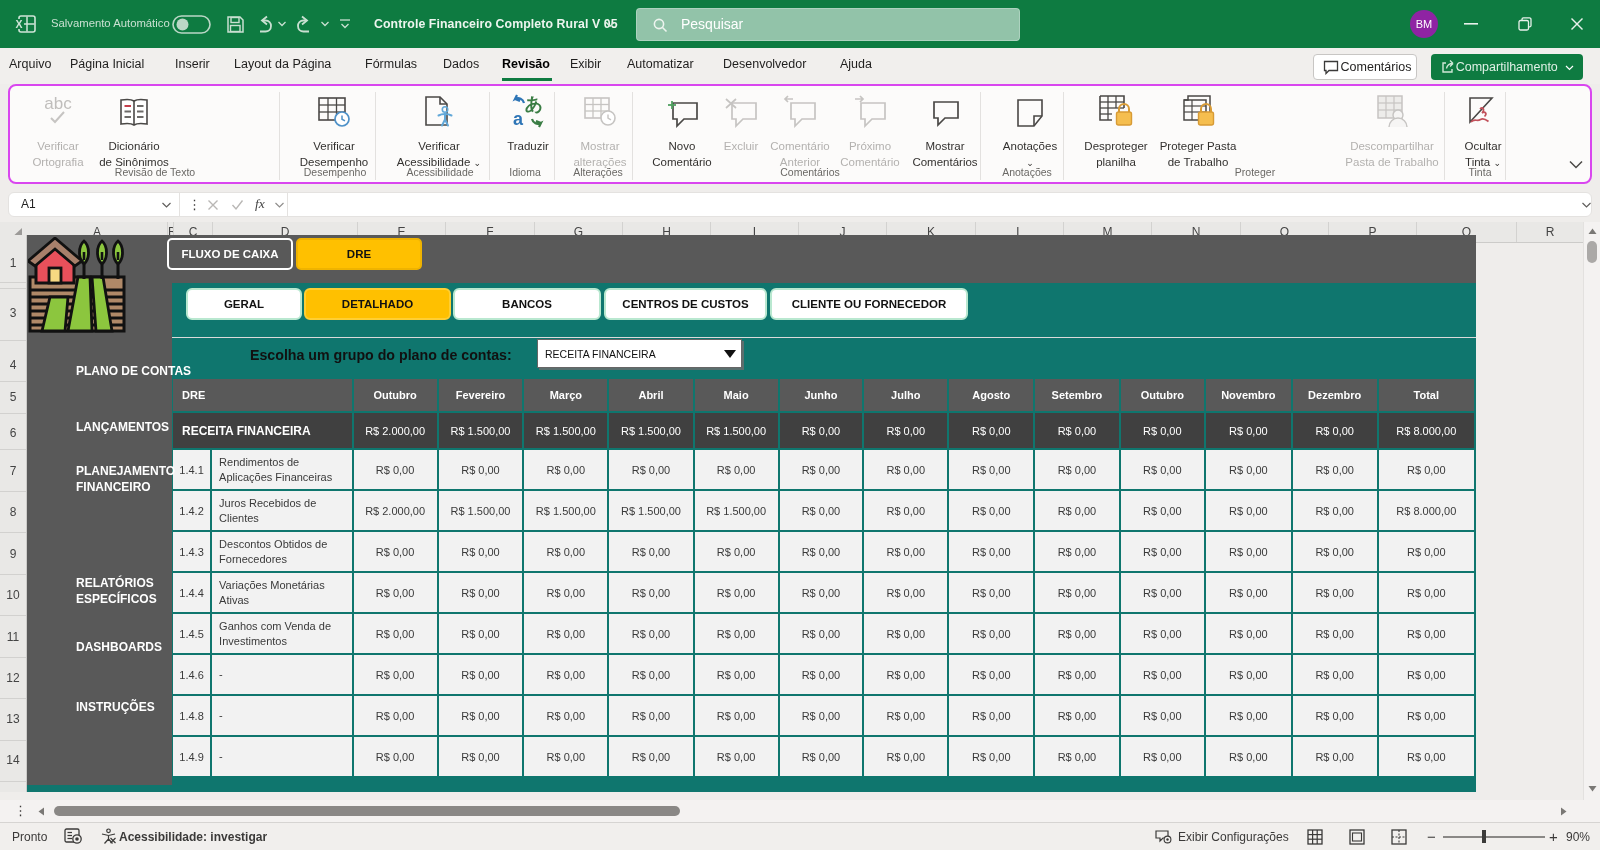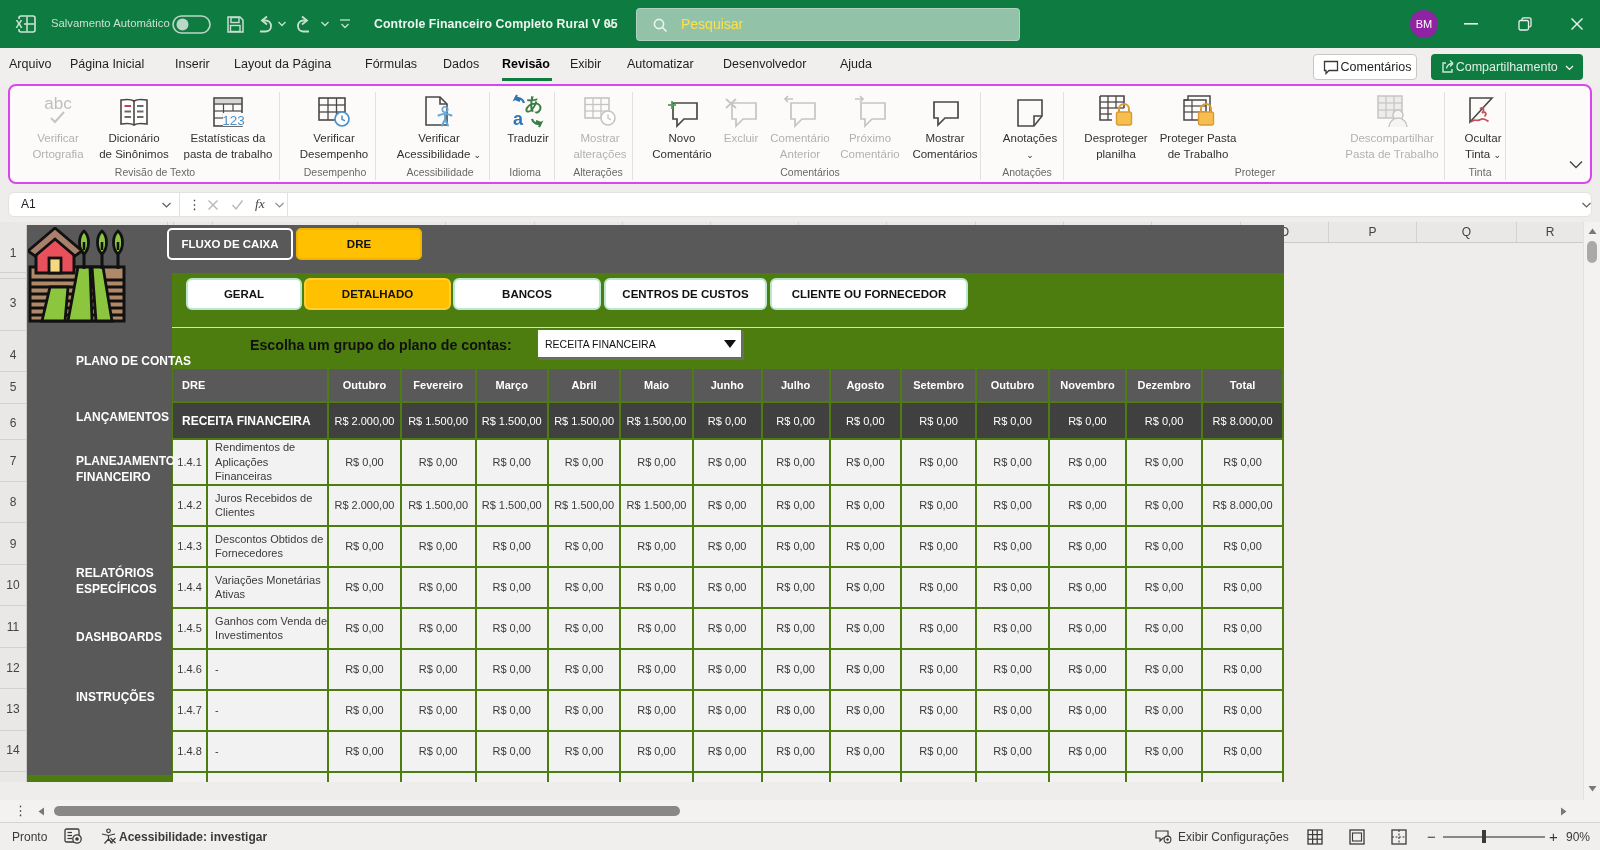--- a/index.html
+++ b/index.html
@@ -17,32 +17,32 @@
   
   #menurow { left:0; top:48px; width:1600px; height:36px; background:#F1EFED; }
   .menu-item { position:absolute; top:0; height:33px; line-height:33px; font-size:12.5px; color:#1F1E1D; }
   #btn-coment { left:1313px; top:6px; width:104px; height:26px; background:#fff; border:1px solid #C8C6C4; border-radius:4px; font-size:12.5px; color:#252423; text-align:center; line-height:24px; }
   #btn-compart { left:1431px; top:6px; width:152px; height:26px; background:#0E7B41; border-radius:4px; font-size:12.5px; color:#fff; text-align:center; line-height:26px; }
 
   
   #ribbon { left:8px; top:84px; width:1584px; height:100px; background:#FCFBFA; border:2px solid #d946ef; border-radius:8px; }
   .rb { position:absolute; top:4px; text-align:center; }
   .rb .ric { height:38px; display:flex; align-items:flex-end; justify-content:center; }
-  .rb .rtx { font-size:11.5px; color:#33312F; line-height:15.5px; margin-top:3px; }
+  .rb .rtx { font-size:11.5px; color:#33312F; line-height:15.5px; margin-top:11px; }
   .rb.dis .rtx { color:#B3B1AF; }
   .rgl { position:absolute; top:80px; font-size:10.5px; color:#6A6865; text-align:center; }
   .rsep { position:absolute; top:6px; width:1px; height:88px; background:#E3E1DF; }
 
   
   #fbar { left:8px; top:192px; width:1584px; height:25px; background:#fff; border:1px solid #E4E2E0; border-radius:6px; }
 
   
   #colheads { left:0; top:222px; width:1600px; height:21px; background:#E9E8E6; border-bottom:1px solid #CCCBC9;}
   .ch { position:absolute; top:0; height:20px; line-height:20px; text-align:center; font-size:12px; color:#444; border-right:1px solid #D3D2D0; }
-  #sheet { left:0; top:225px; width:1284px; height:557px; background:#4d7c0f; overflow:hidden; }
+  #sheet { left:0; top:235px; width:1476px; height:557px; background:#0f766e; overflow:hidden; }
   #gutter { left:0; top:0; width:27px; height:557px; background:#E9E8E6; border-right:1px solid #CCCBC9; }
   .rn { position:absolute; left:0; width:26px; text-align:center; font-size:12px; color:#444; }
   #band { left:27px; top:0; width:1556px; height:48px; background:#595959; }
   #sidebar { left:27px; top:0; width:145px; height:550px; background:#595959; }
   .side-item { position:absolute; left:36px; color:#fff; font-weight:bold; font-size:12px; line-height:16px;padding-left:40px; }
   #side-active { position:absolute; left:2px; width:142px; background:#FFC000; color:#111; font-weight:bold; font-size:12px; }
 
   .btn-top { position:absolute; height:32px; border-radius:5px; font-weight:bold; font-size:11.5px; text-align:center; }
   .tab { position:absolute; top:53px; height:32px; background:#fff; border:2px solid #B9E8D0; border-radius:6px; font-weight:bold; font-size:11.5px; color:#111; text-align:center; line-height:28px; }
 
@@ -101,21 +101,21 @@
   </svg>
   <div class="abs" id="title-main" style="left:374px;top:17px">Controle Financeiro Completo Rural V 05</div>
   <svg class="abs" style="left:604px;top:21px" width="12" height="7" viewBox="0 0 12 7">
       <path d="M2 1.2 L6 5.2 L10 1.2" fill="none" stroke="#DCEBE1" stroke-width="1.4"></path>
     </svg>
   <div class="abs" id="searchbox">
     <svg class="abs" style="left:16px;top:9px" width="15" height="15" viewBox="0 0 15 15">
       <circle cx="6" cy="6" r="4.6" fill="none" stroke="#EDF4EF" stroke-width="1.6"></circle>
       <line x1="9.5" y1="9.5" x2="13.5" y2="13.5" stroke="#EDF4EF" stroke-width="1.6"></line>
     </svg>
-    <div class="abs" style="left:44px;top:7px;font-size:14px;color:#fde047">Pesquisar</div>
+    <div class="abs" style="left:44px;top:7px;font-size:14px;color:#ffffff">Pesquisar</div>
   </div>
   <div class="abs" id="avatar">BM</div>
   <svg class="abs" style="left:1464px;top:23px" width="14" height="2">
       <rect width="14" height="1.6" fill="#E8F1EB"></rect>
     </svg>
   <svg class="abs" style="left:1518px;top:17px" width="14" height="14" viewBox="0 0 14 14">
     <rect x="1" y="3.5" width="9.5" height="9.5" rx="1.5" fill="none" stroke="#E8F1EB" stroke-width="1.3"></rect>
     <path d="M4 3.2 V2.2 a1.4 1.4 0 0 1 1.4 -1.4 h6 a1.6 1.6 0 0 1 1.6 1.6 v6 a1.4 1.4 0 0 1 -1.4 1.4 h-1" fill="none" stroke="#E8F1EB" stroke-width="1.3"></path>
   </svg>
   <svg class="abs" style="left:1570px;top:17px" width="14" height="14" viewBox="0 0 14 14">
@@ -170,36 +170,20 @@
       <path d="M16 3 V27" stroke="#4A4846" stroke-width="1.6"></path>
       <line x1="6.5" y1="8" x2="13" y2="8" stroke="#C43E4B" stroke-width="2"></line>
       <line x1="6.5" y1="13.5" x2="13" y2="13.5" stroke="#6D6B69" stroke-width="2"></line>
       <line x1="6.5" y1="19" x2="13" y2="19" stroke="#6D6B69" stroke-width="2"></line>
       <line x1="19" y1="8" x2="25.5" y2="8" stroke="#6D6B69" stroke-width="2"></line>
       <line x1="19" y1="13.5" x2="25.5" y2="13.5" stroke="#6D6B69" stroke-width="2"></line>
       <line x1="19" y1="19" x2="25.5" y2="19" stroke="#6D6B69" stroke-width="2"></line>
     </svg>
       </div>
     <div class="rtx">Dicionário<br>de Sinônimos</div>
-  </div>
-  <div class="rb" style="left:143px;width:150px">
-    <div class="ric">
-        <svg width="32" height="32" viewBox="0 0 32 32">
-      <rect x="2" y="2" width="28" height="28" fill="none" stroke="#4A4846" stroke-width="1.6"></rect>
-      <rect x="3" y="3" width="26" height="4" fill="#D8D6D4"></rect>
-      <line x1="2" y1="8" x2="30" y2="8" stroke="#4A4846" stroke-width="1.4"></line>
-      <line x1="2" y1="15" x2="30" y2="15" stroke="#4A4846" stroke-width="1.2"></line>
-      <line x1="2" y1="22" x2="14" y2="22" stroke="#4A4846" stroke-width="1.2"></line>
-      <line x1="11.5" y1="8" x2="11.5" y2="22" stroke="#4A4846" stroke-width="1.2"></line>
-      <line x1="21" y1="8" x2="21" y2="15" stroke="#4A4846" stroke-width="1.2"></line>
-      <rect x="11" y="17" width="20" height="13" fill="#FCFBFA"></rect>
-      <text x="21.5" y="29" text-anchor="middle" font-size="13.5" fill="#4E91C8" font-family="Liberation Sans">123</text>
-    </svg>
-      </div>
-    <div class="rtx">Estatísticas da<br>pasta de trabalho</div>
   </div>
   <div class="rsep" style="left:269px"></div>
   <div class="rb" style="left:274px;width:100px">
     <div class="ric">
         <svg width="34" height="32" viewBox="0 0 34 32">
       <rect x="2" y="2" width="26" height="22" fill="none" stroke="#4A4846" stroke-width="1.6"></rect>
       <line x1="2" y1="9" x2="28" y2="9" stroke="#4A4846" stroke-width="1.3"></line>
       <line x1="2" y1="16" x2="28" y2="16" stroke="#4A4846" stroke-width="1.3"></line>
       <line x1="11" y1="2" x2="11" y2="24" stroke="#4A4846" stroke-width="1.3"></line>
       <line x1="19.5" y1="2" x2="19.5" y2="24" stroke="#4A4846" stroke-width="1.3"></line>
@@ -578,37 +562,20 @@
           <td>R$ 0,00</td>
           <td>R$ 0,00</td>
           <td>R$ 0,00</td>
           <td>R$ 0,00</td>
           <td>R$ 0,00</td>
           <td>R$ 0,00</td>
           <td>R$ 0,00</td>
         </tr>
     <tr class="data">
           <td>1.4.6</td>
-          <td class="desc">-</td>
-          <td>R$ 0,00</td>
-          <td>R$ 0,00</td>
-          <td>R$ 0,00</td>
-          <td>R$ 0,00</td>
-          <td>R$ 0,00</td>
-          <td>R$ 0,00</td>
-          <td>R$ 0,00</td>
-          <td>R$ 0,00</td>
-          <td>R$ 0,00</td>
-          <td>R$ 0,00</td>
-          <td>R$ 0,00</td>
-          <td>R$ 0,00</td>
-          <td>R$ 0,00</td>
-        </tr>
-    <tr class="data">
-          <td>1.4.7</td>
           <td class="desc">-</td>
           <td>R$ 0,00</td>
           <td>R$ 0,00</td>
           <td>R$ 0,00</td>
           <td>R$ 0,00</td>
           <td>R$ 0,00</td>
           <td>R$ 0,00</td>
           <td>R$ 0,00</td>
           <td>R$ 0,00</td>
           <td>R$ 0,00</td>

